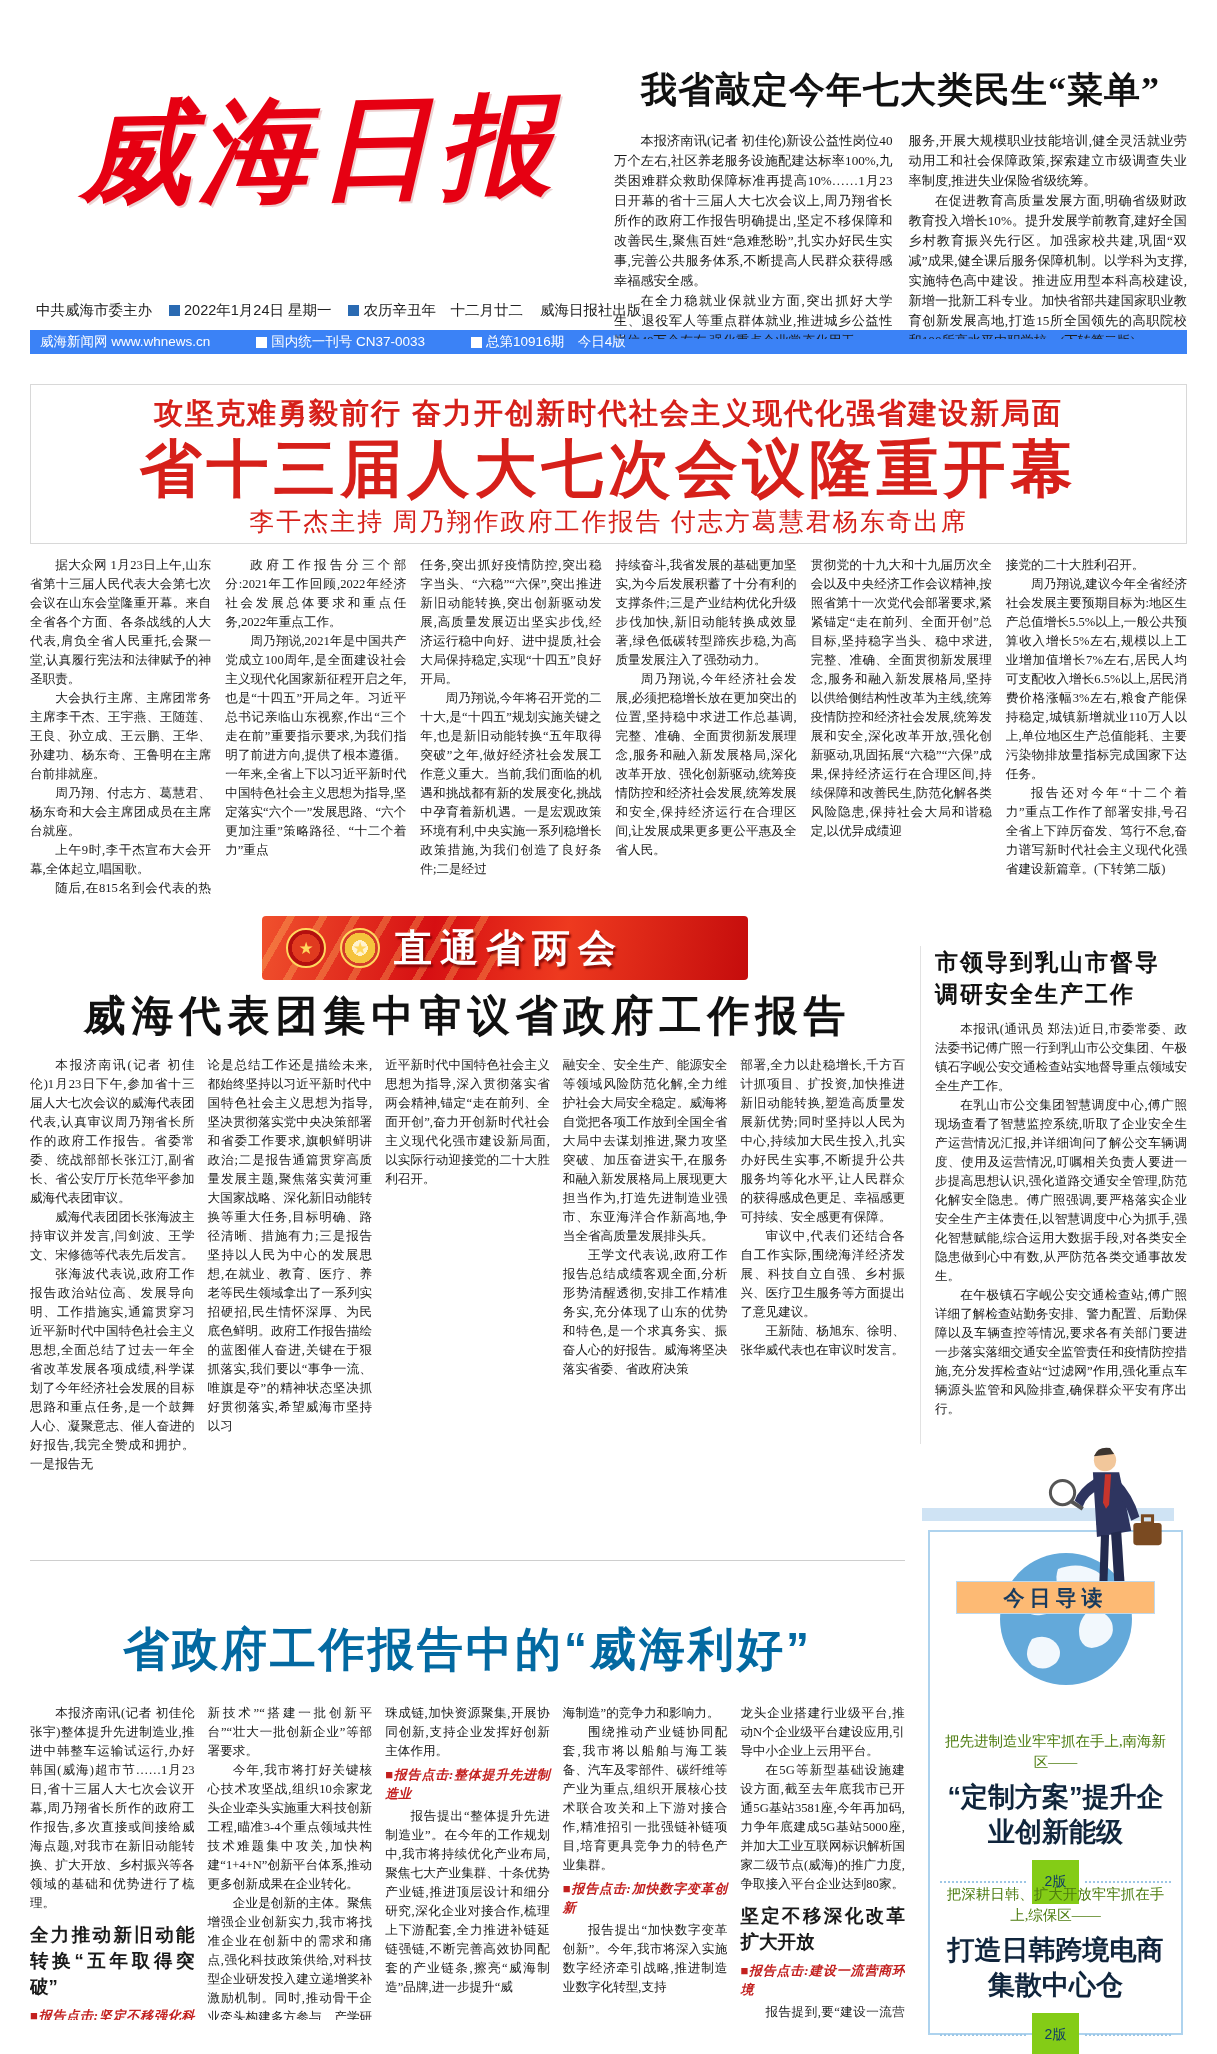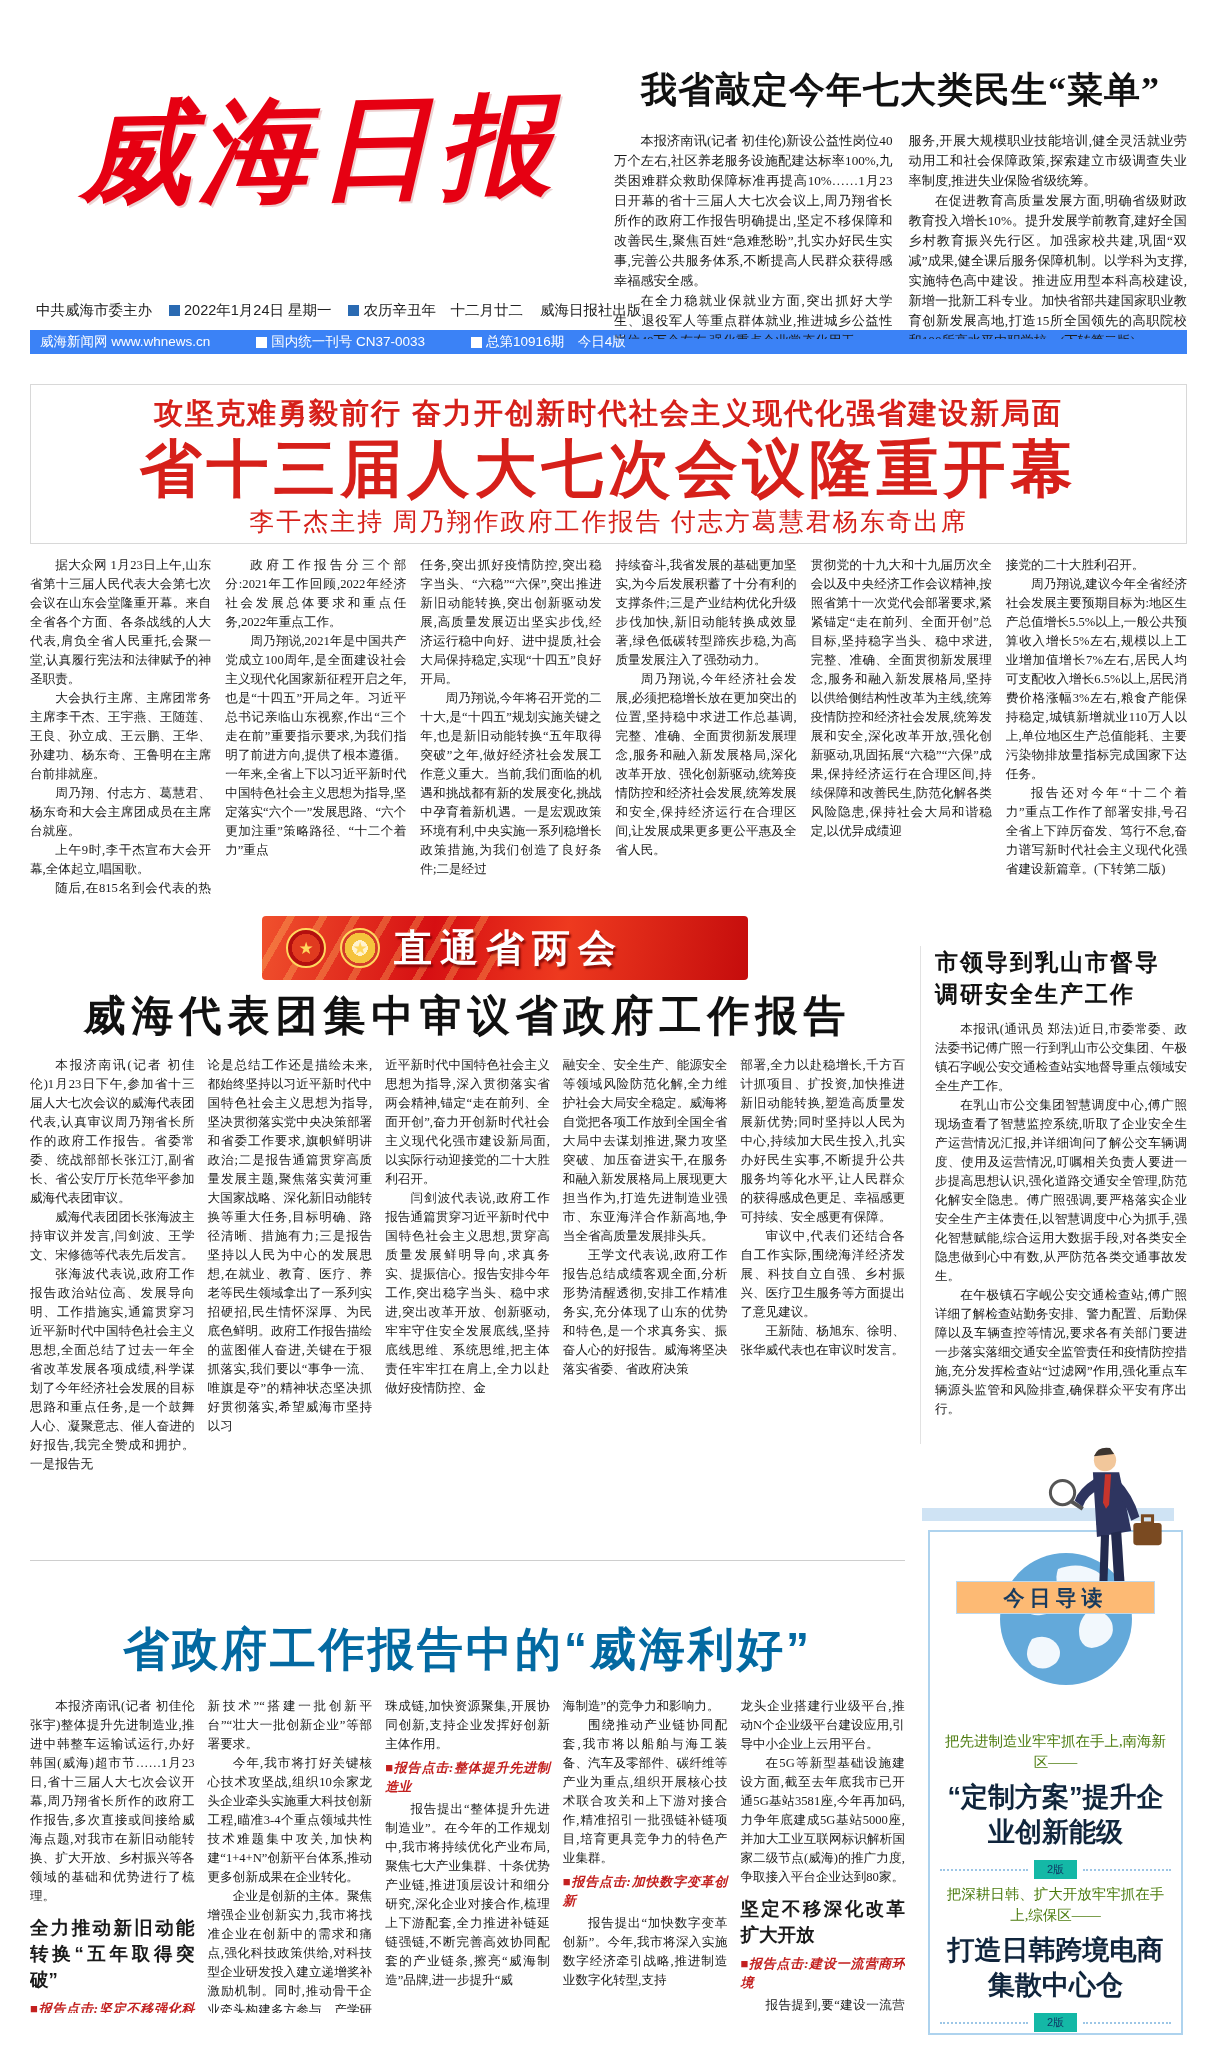--- a/index.html
+++ b/index.html
@@ -71,28 +71,28 @@
       border:1px solid #bcd9ef;display:flex;align-items:center;justify-content:center;
       font-family:"Liberation Sans","DejaVu Sans",sans-serif;font-size:21px;font-weight:900;
       color:#173a5e;letter-spacing:5px;box-sizing:border-box;}
   .ditem{position:absolute;left:12px;width:231px;text-align:center;}
   .d1{top:283px;} .d2{top:436px;}
   .dlead{margin:0;font-size:14.5px;line-height:1.45;color:#4d7c0f;}
   .dtitle{margin:7px 0 10px;font-family:"Liberation Sans","DejaVu Sans",sans-serif;font-size:27px;
       line-height:1.3;font-weight:900;color:#10253c;}
   .dpage{display:flex;align-items:center;gap:6px;}
   .dotline{flex:1;border-top:2px dotted #9cc6e6;}
-  .badge{background:#14b8a6;color:#0f3a66;font-family:"Liberation Sans","DejaVu Sans",sans-serif;
-      font-size:11px;padding:2px 13px;}
+  .badge{background:#84cc16;color:#0f3a66;font-family:"Liberation Sans","DejaVu Sans",sans-serif;
+      font-size:14px;padding:13px 13px;}
   
   .bottom-sec{position:absolute;left:30px;top:1560px;width:875px;height:494px;border-top:1px solid #cecece;
       box-sizing:border-box;overflow:hidden;}
   .lihao-headline{margin:58px 0 4px;text-align:center;font-family:"Liberation Sans","DejaVu Sans",sans-serif;
       font-size:46px;font-weight:900;letter-spacing:3px;color:#0369a1;}
-  .bottom-cols{margin-top:16px;display:flex;gap:13px;height:316px;overflow:hidden;
+  .bottom-cols{margin-top:23px;display:flex;gap:13px;height:316px;overflow:hidden;
       font-size:12.6px;line-height:19px;text-align:justify;}
   .bottom-cols .col{flex:1;}
   .subhead2{font-family:"Liberation Sans","DejaVu Sans",sans-serif;font-weight:900;font-size:18.5px;
       line-height:1.4;text-indent:0 !important;margin:9px 0 6px !important;color:#1a1a1a;}
   .marker{color:#c3201f;font-weight:bold;font-style:italic;text-indent:0 !important;
       margin:4px 0 !important;font-size:13px;}
 </style>
 </head>
 <body>
 
@@ -186,21 +186,20 @@
     <div class="col">
         <p>本报济南讯(记者 初佳伦)1月23日下午,参加省十三届人大七次会议的威海代表团代表,认真审议周乃翔省长所作的政府工作报告。省委常委、统战部部长张江汀,副省长、省公安厅厅长范华平参加威海代表团审议。</p>
         <p>威海代表团团长张海波主持审议并发言,闫剑波、王学文、宋修德等代表先后发言。</p>
         <p>张海波代表说,政府工作报告政治站位高、发展导向明、工作措施实,通篇贯穿习近平新时代中国特色社会主义思想,全面总结了过去一年全省改革发展各项成绩,科学谋划了今年经济社会发展的目标思路和重点任务,是一个鼓舞人心、凝聚意志、催人奋进的好报告,我完全赞成和拥护。一是报告无</p>
       </div>
     <div class="col cont">
         <p>论是总结工作还是描绘未来,都始终坚持以习近平新时代中国特色社会主义思想为指导,坚决贯彻落实党中央决策部署和省委工作要求,旗帜鲜明讲政治;二是报告通篇贯穿高质量发展主题,聚焦落实黄河重大国家战略、深化新旧动能转换等重大任务,目标明确、路径清晰、措施有力;三是报告坚持以人民为中心的发展思想,在就业、教育、医疗、养老等民生领域拿出了一系列实招硬招,民生情怀深厚、为民底色鲜明。政府工作报告描绘的蓝图催人奋进,关键在于狠抓落实,我们要以“事争一流、唯旗是夺”的精神状态坚决抓好贯彻落实,希望威海市坚持以习</p>
       </div>
     <div class="col cont">
         <p>近平新时代中国特色社会主义思想为指导,深入贯彻落实省两会精神,锚定“走在前列、全面开创”,奋力开创新时代社会主义现代化强市建设新局面,以实际行动迎接党的二十大胜利召开。</p>
-        <p>闫剑波代表说,政府工作报告通篇贯穿习近平新时代中国特色社会主义思想,贯穿高质量发展鲜明导向,求真务实、提振信心。报告安排今年工作,突出稳字当头、稳中求进,突出改革开放、创新驱动,牢牢守住安全发展底线,坚持底线思维、系统思维,把主体责任牢牢扛在肩上,全力以赴做好疫情防控、金</p>
       </div>
     <div class="col cont">
         <p>融安全、安全生产、能源安全等领域风险防范化解,全力维护社会大局安全稳定。威海将自觉把各项工作放到全国全省大局中去谋划推进,聚力攻坚突破、加压奋进实干,在服务和融入新发展格局上展现更大担当作为,打造先进制造业强市、东亚海洋合作新高地,争当全省高质量发展排头兵。</p>
         <p>王学文代表说,政府工作报告总结成绩客观全面,分析形势清醒透彻,安排工作精准务实,充分体现了山东的优势和特色,是一个求真务实、振奋人心的好报告。威海将坚决落实省委、省政府决策</p>
       </div>
     <div class="col cont">
         <p>部署,全力以赴稳增长,千方百计抓项目、扩投资,加快推进新旧动能转换,塑造高质量发展新优势;同时坚持以人民为中心,持续加大民生投入,扎实办好民生实事,不断提升公共服务均等化水平,让人民群众的获得感成色更足、幸福感更可持续、安全感更有保障。</p>
         <p>审议中,代表们还结合各自工作实际,围绕海洋经济发展、科技自立自强、乡村振兴、医疗卫生服务等方面提出了意见建议。</p>
         <p>王新陆、杨旭东、徐明、张华威代表也在审议时发言。</p>
       </div>

